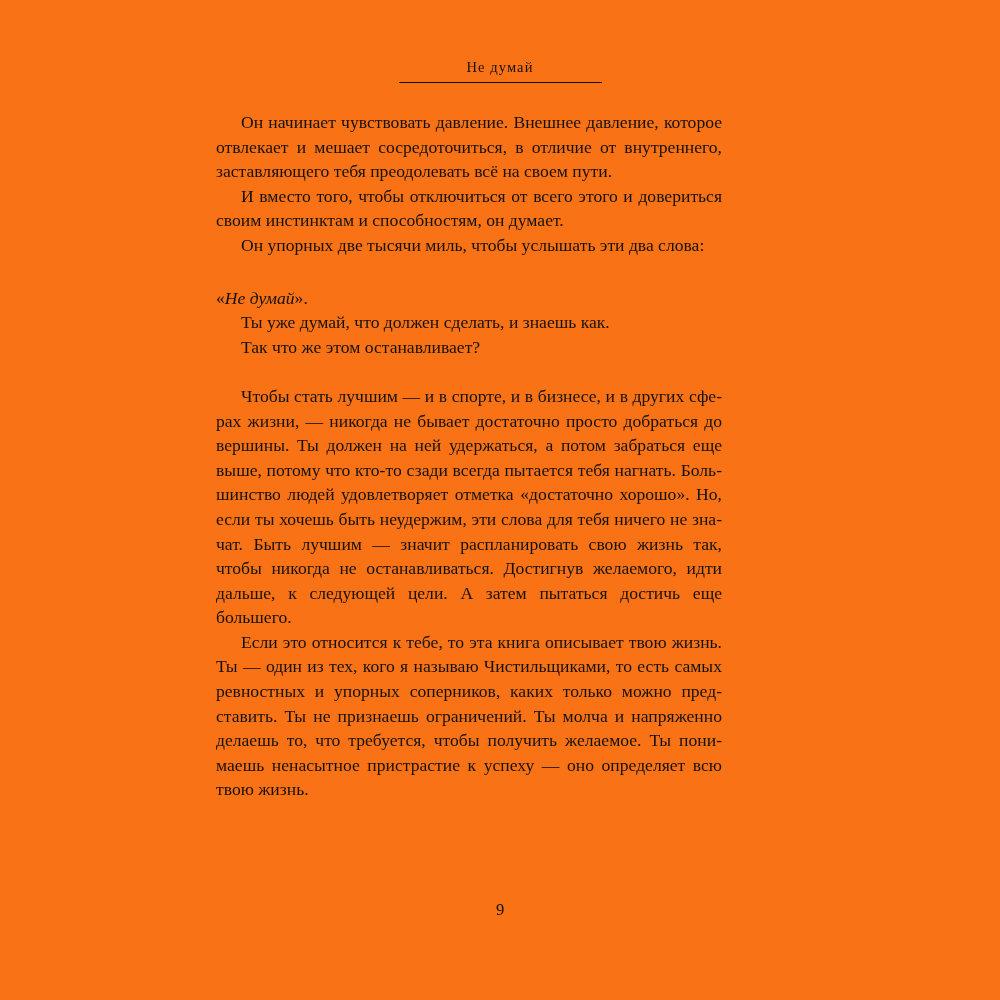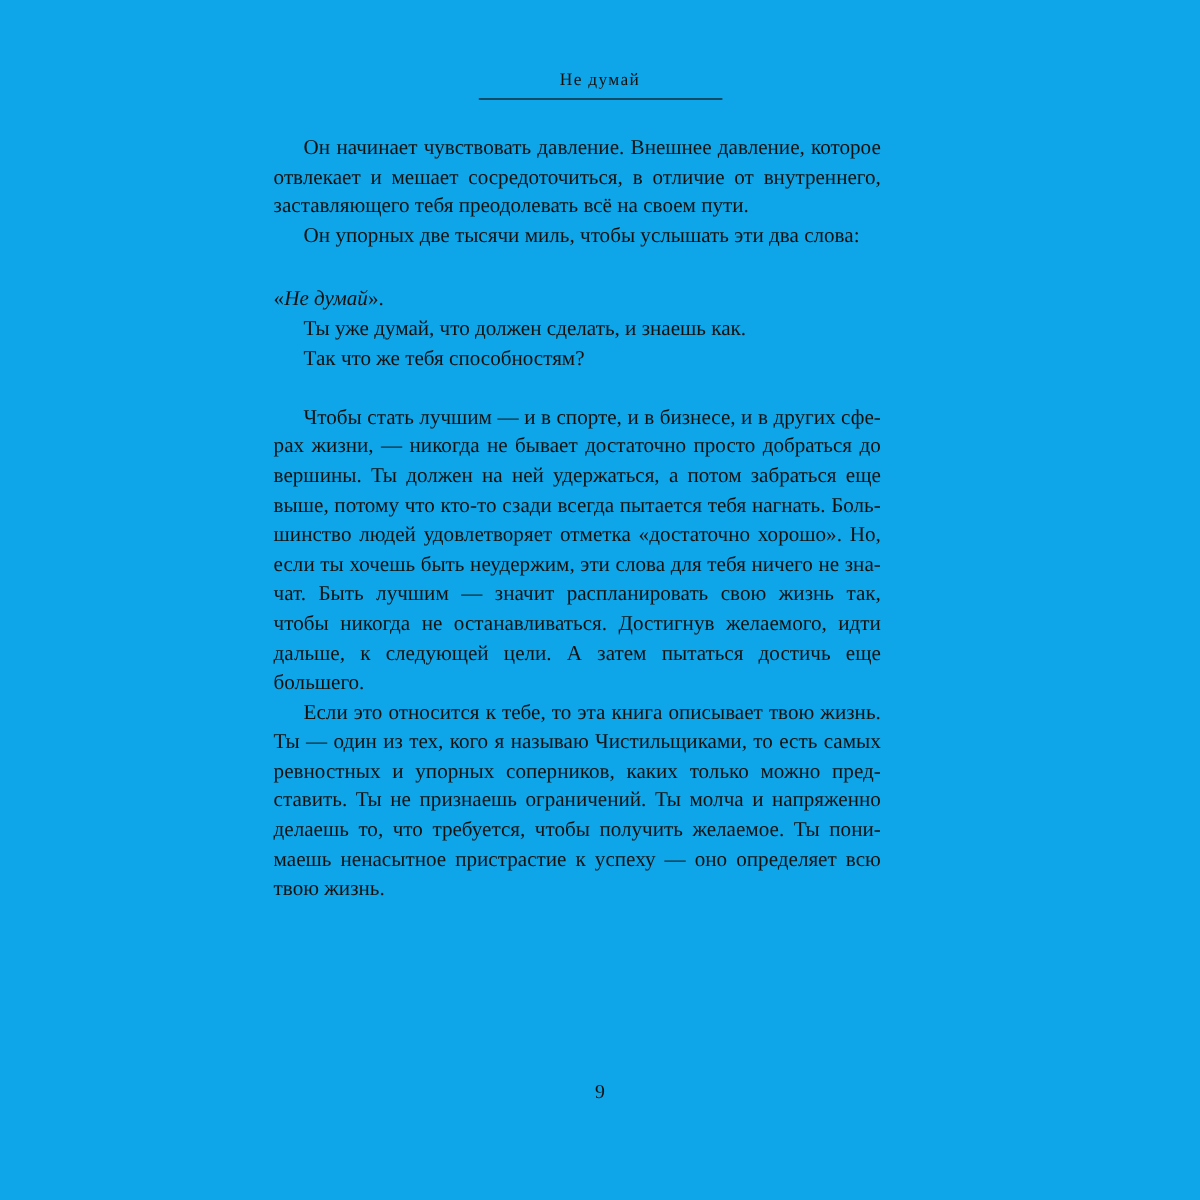--- a/index.html
+++ b/index.html
@@ -14,21 +14,21 @@
     overflow: hidden;
     font-family: "Liberation Serif", "DejaVu Serif", serif;
     color: #14110f;
     -webkit-font-smoothing: antialiased;
   }
 
   .page {
     position: relative;
     width: 1000px;
     height: 1000px;
-    background: #0ea5e9;
+    background: #f97316;
   }
 
   
   .running-head {
     position: absolute;
     left: 0;
     top: 58px;
     width: 1000px;
     text-align: center;
   }
@@ -43,21 +43,21 @@
   .running-head-rule {
     width: 203px;
     height: 1px;
     background: #14110f;
     margin: 6px auto 0 auto;
   }
 
   
   .textblock {
     position: absolute;
-    left: 228px;
+    left: 216px;
     top: 110px;
     width: 506px;
     font-size: 17.6px;
     line-height: 24.6px;
     text-align: justify;
     text-justify: inter-word;
     hyphens: manual;
     -webkit-hyphens: manual;
   }
 
@@ -98,24 +98,25 @@
 <div class="page">
 
   <div class="running-head">
     <div class="running-head-title">Не думай</div>
     <div class="running-head-rule"></div>
   </div>
 
   <div class="textblock">
 
     <p class="para">Он начинает чувствовать давление. Внешнее давление, которое отвлекает и мешает сосредоточиться, в отличие от внутреннего, заставляющего тебя преодолевать всё на своем пути.</p>
+    <p class="para">И вместо того, чтобы отключиться от всего этого и довериться своим инстинктам и способностям, он думает.</p>
     <p class="para">Он упорных две тысячи миль, чтобы услышать эти два слова:</p>
     <p class="para no-indent"><span>«</span><span class="ital">Не думай</span><span>»</span><span>.</span></p>
     <p class="para">Ты уже думай, что должен сделать, и знаешь как.</p>
-    <p class="para">Так что же тебя способностям?</p>
+    <p class="para">Так что же этом останавливает?</p>
 
     <div class="section-gap"></div>
 
     <p class="para">Чтобы стать лучшим — и в спорте, и в бизнесе, и в других сфе­рах жизни, — никогда не бывает достаточно просто добраться до вершины. Ты должен на ней удержаться, а потом забраться еще выше, потому что кто-то сзади всегда пытается тебя нагнать. Боль­шинство людей удовлетворяет отметка «достаточно хорошо». Но, если ты хочешь быть неудержим, эти слова для тебя ничего не зна­чат. Быть лучшим — значит распланировать свою жизнь так, чтобы никогда не останавливаться. Достигнув желаемого, идти дальше, к следующей цели. А затем пытаться достичь еще большего.</p>
     <p class="para">Если это относится к тебе, то эта книга описывает твою жизнь. Ты — один из тех, кого я называю Чистильщиками, то есть самых ревностных и упорных соперников, каких только можно пред­ставить. Ты не признаешь ограничений. Ты молча и напряженно делаешь то, что требуется, чтобы получить желаемое. Ты пони­маешь ненасытное пристрастие к успеху — оно определяет всю твою жизнь.</p>
 
   </div>
 
   <div class="folio">9</div>
 

